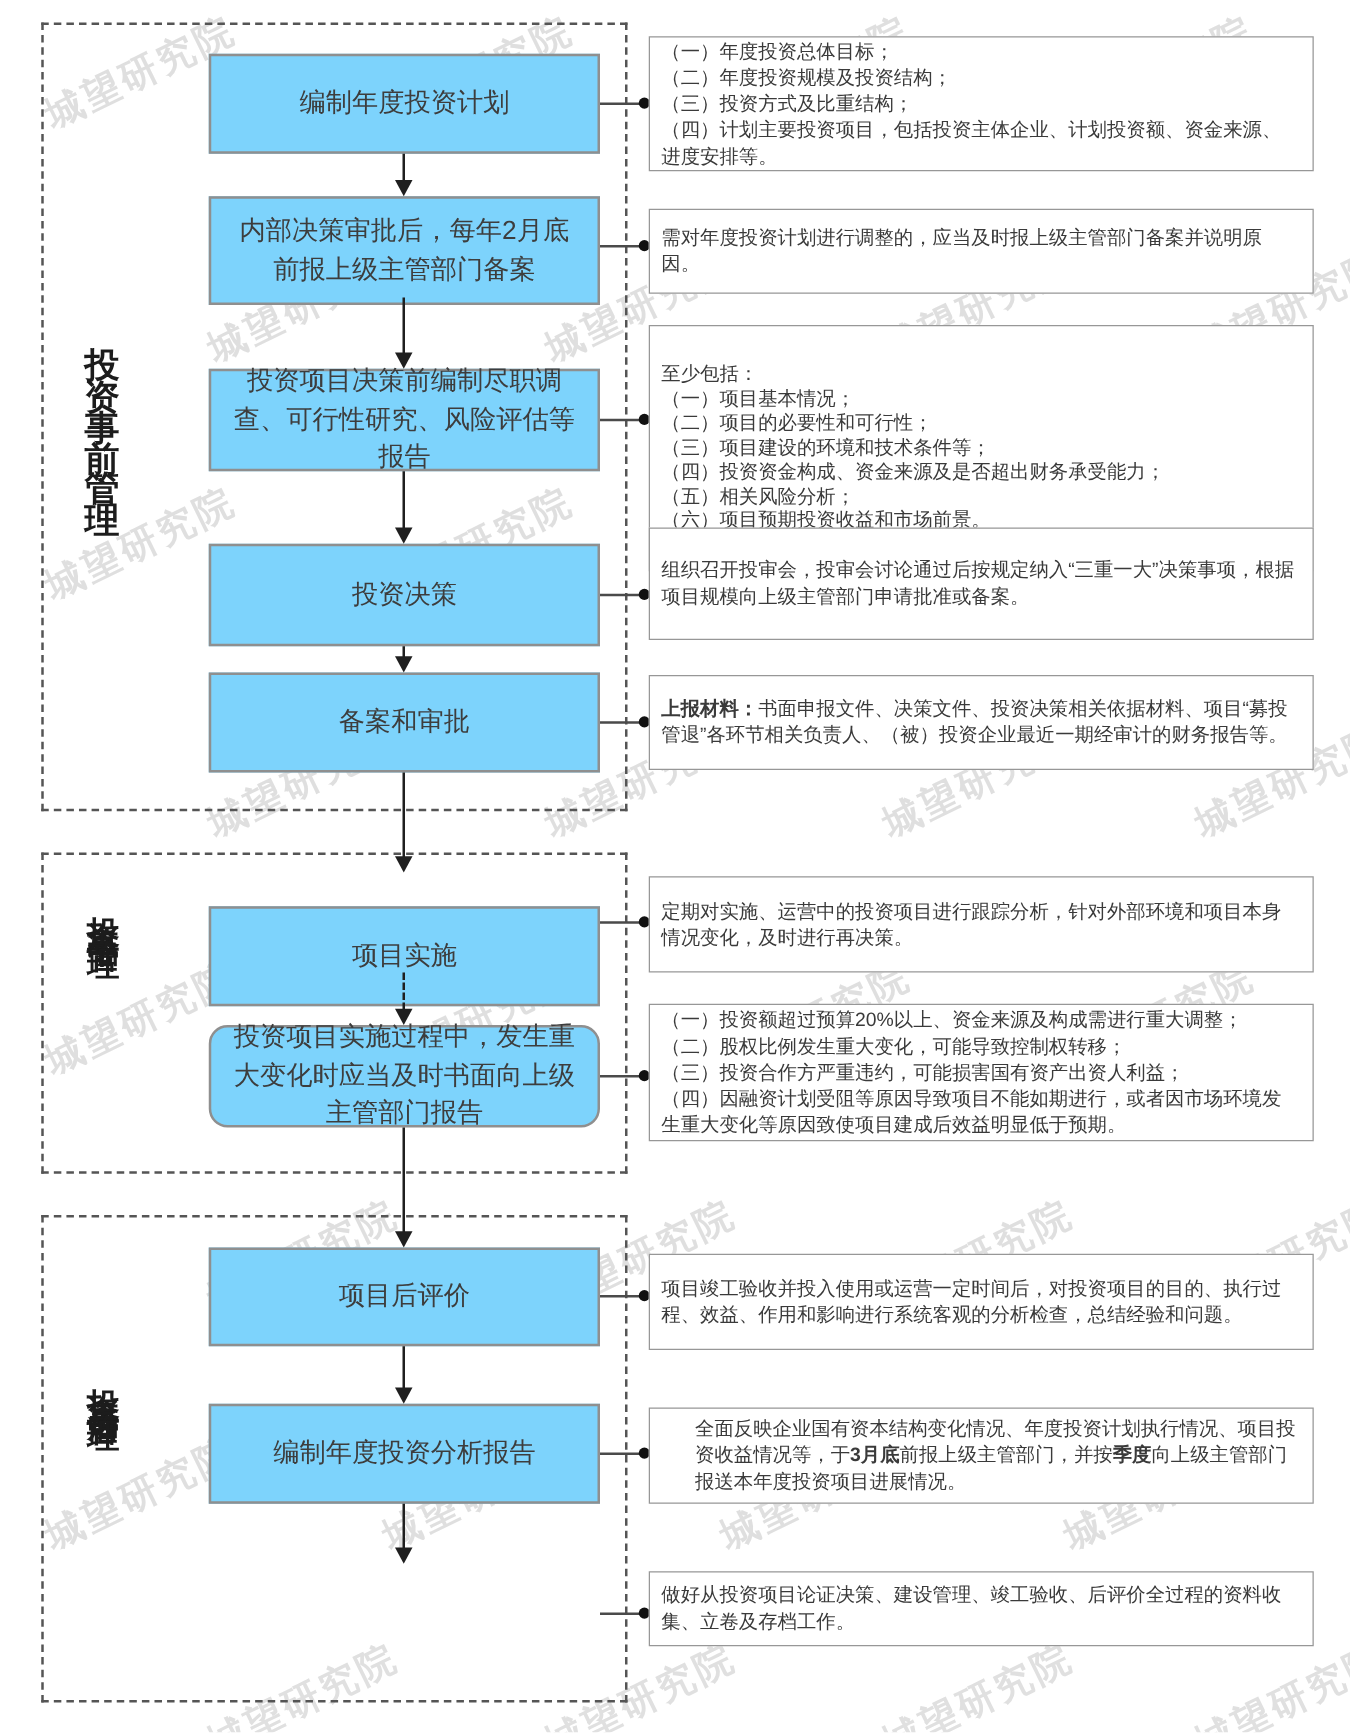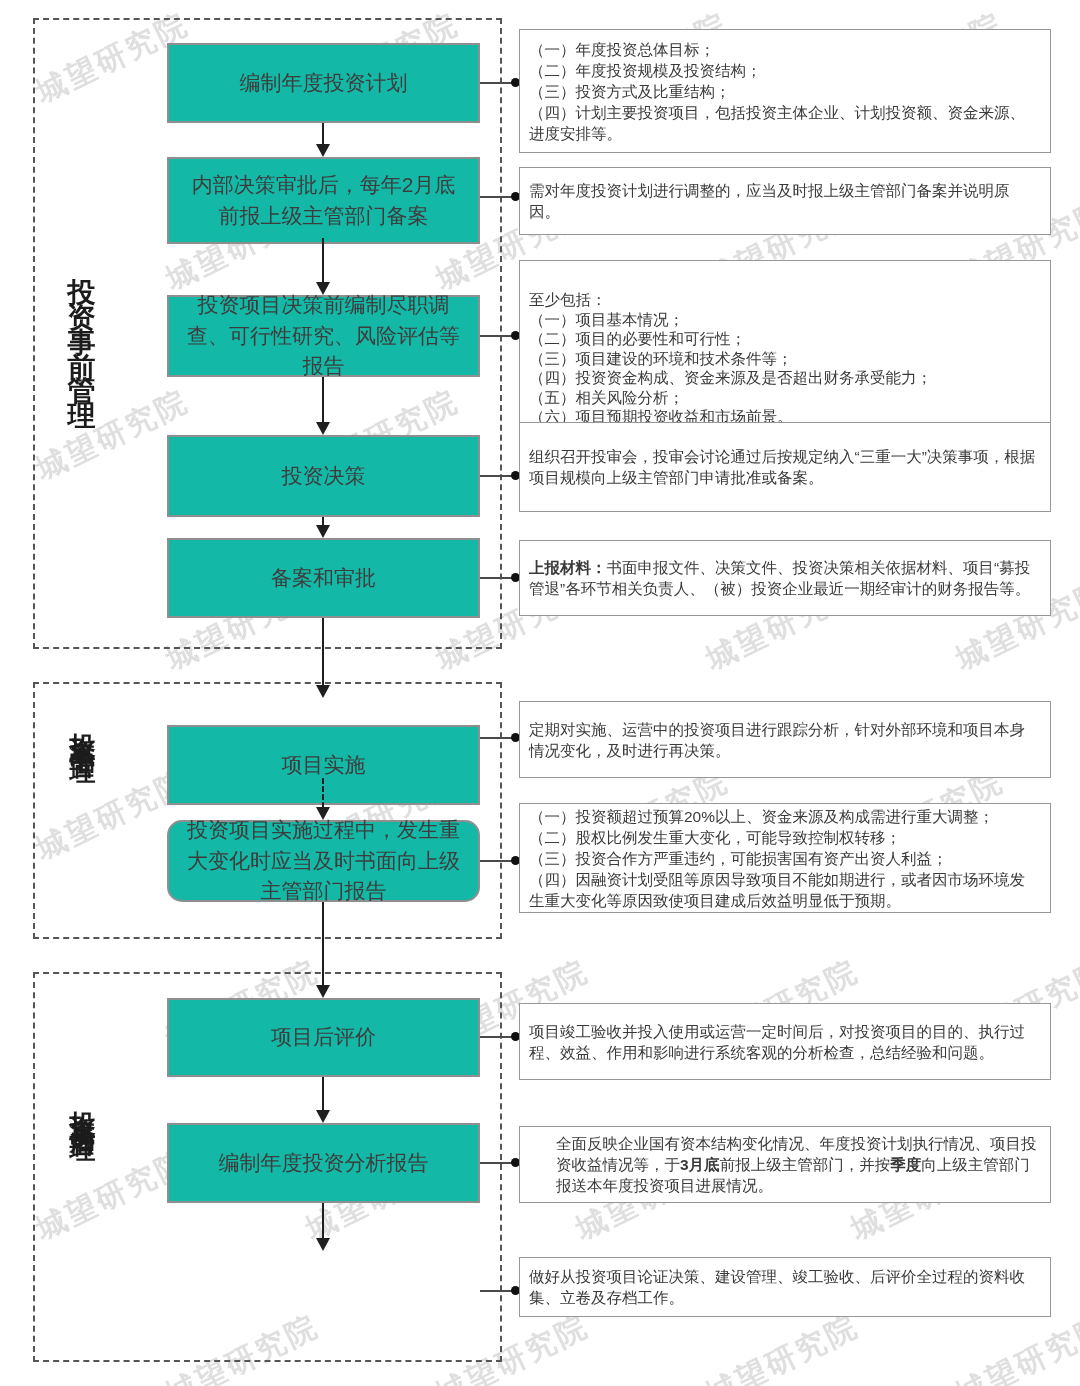--- a/index.html
+++ b/index.html
@@ -17,21 +17,21 @@
   .section{
     position:absolute;border:2px dashed #555;background:transparent;
   }
   .vlabel{
     position:absolute;writing-mode:vertical-rl;text-orientation:upright;
     font-weight:bold;color:#1c1c1c;white-space:nowrap;
   }
   .vlabel.wide{font-size:28px;letter-spacing:25px;}
   .vlabel.tight{font-size:26px;letter-spacing:5px;}
   .step{
-    position:absolute;left:167px;width:313px;background:#14b8a6;
+    position:absolute;left:167px;width:313px;background:#7dd3fc;
     border:2px solid #8f8f8f;display:flex;align-items:center;justify-content:center;
     text-align:center;font-size:21px;line-height:1.45;color:#3d3d3d;
     padding:4px 14px;box-sizing:border-box;
   }
   .ann{
     position:absolute;left:519px;width:532px;background:#fff;
     border:1.5px solid #979797;box-sizing:border-box;
     display:flex;flex-direction:column;justify-content:center;
     font-size:15.5px;line-height:21px;color:#3a3a3a;
     padding:4px 10px 4px 9px;
@@ -161,21 +161,21 @@
     <div class="dot" style="left:511px;top:733px;"></div>
   <div class="hline" style="left:480px;top:860px;width:36px;"></div>
     <div class="dot" style="left:511px;top:856px;"></div>
   <div class="hline" style="left:480px;top:1036px;width:36px;"></div>
     <div class="dot" style="left:511px;top:1032px;"></div>
   <div class="hline" style="left:480px;top:1162px;width:36px;"></div>
     <div class="dot" style="left:511px;top:1158px;"></div>
   <div class="hline" style="left:480px;top:1290px;width:36px;"></div>
     <div class="dot" style="left:511px;top:1286px;"></div>
 
-  <div class="ann" style="top:29px;height:124px;">
+  <div class="ann" style="top:29px;height:108px;">
       <div>（一）年度投资总体目标；</div>
       <div>（二）年度投资规模及投资结构；</div>
       <div>（三）投资方式及比重结构；</div>
       <div>（四）计划主要投资项目，包括投资主体企业、计划投资额、资金来源、进度安排等。</div>
     </div>
   <div class="ann" style="top:167px;height:68px;">需对年度投资计划进行调整的，应当及时报上级主管部门备案并说明原因。</div>
   <div class="ann compact" style="top:260px;height:197px;">
       <div>至少包括：</div>
       <div>（一）项目基本情况；</div>
       <div>（二）项目的必要性和可行性；</div>

